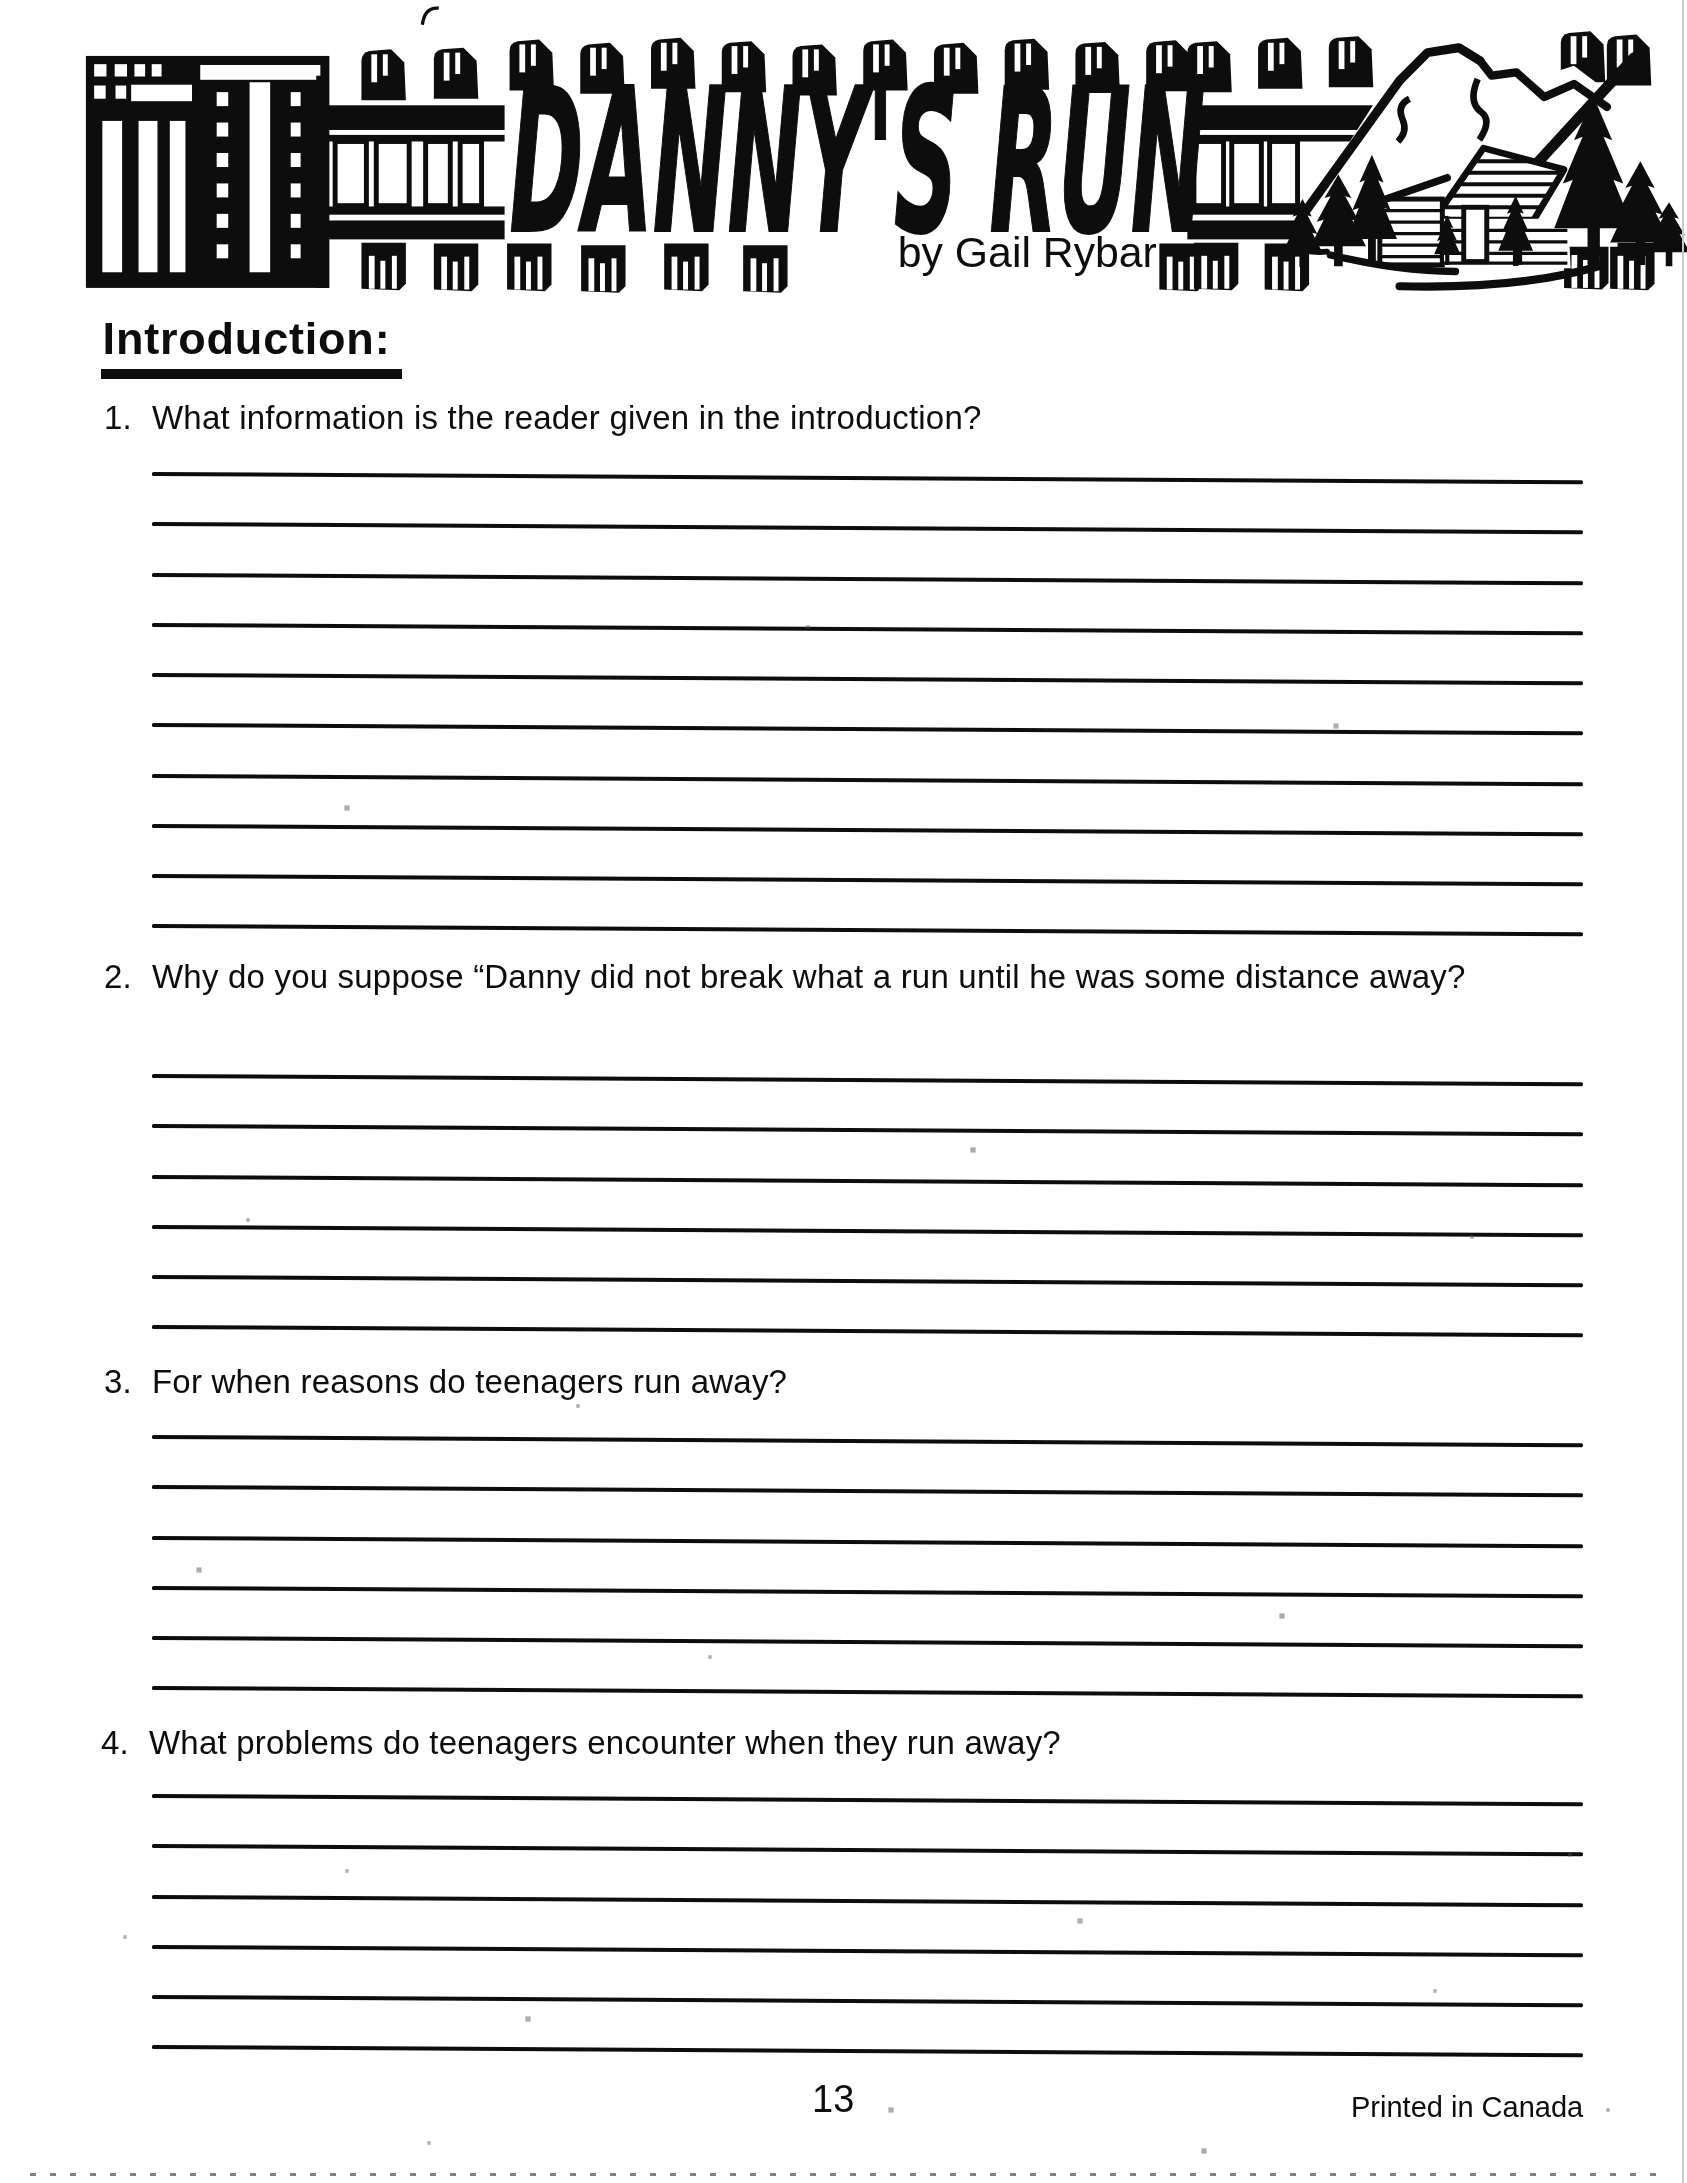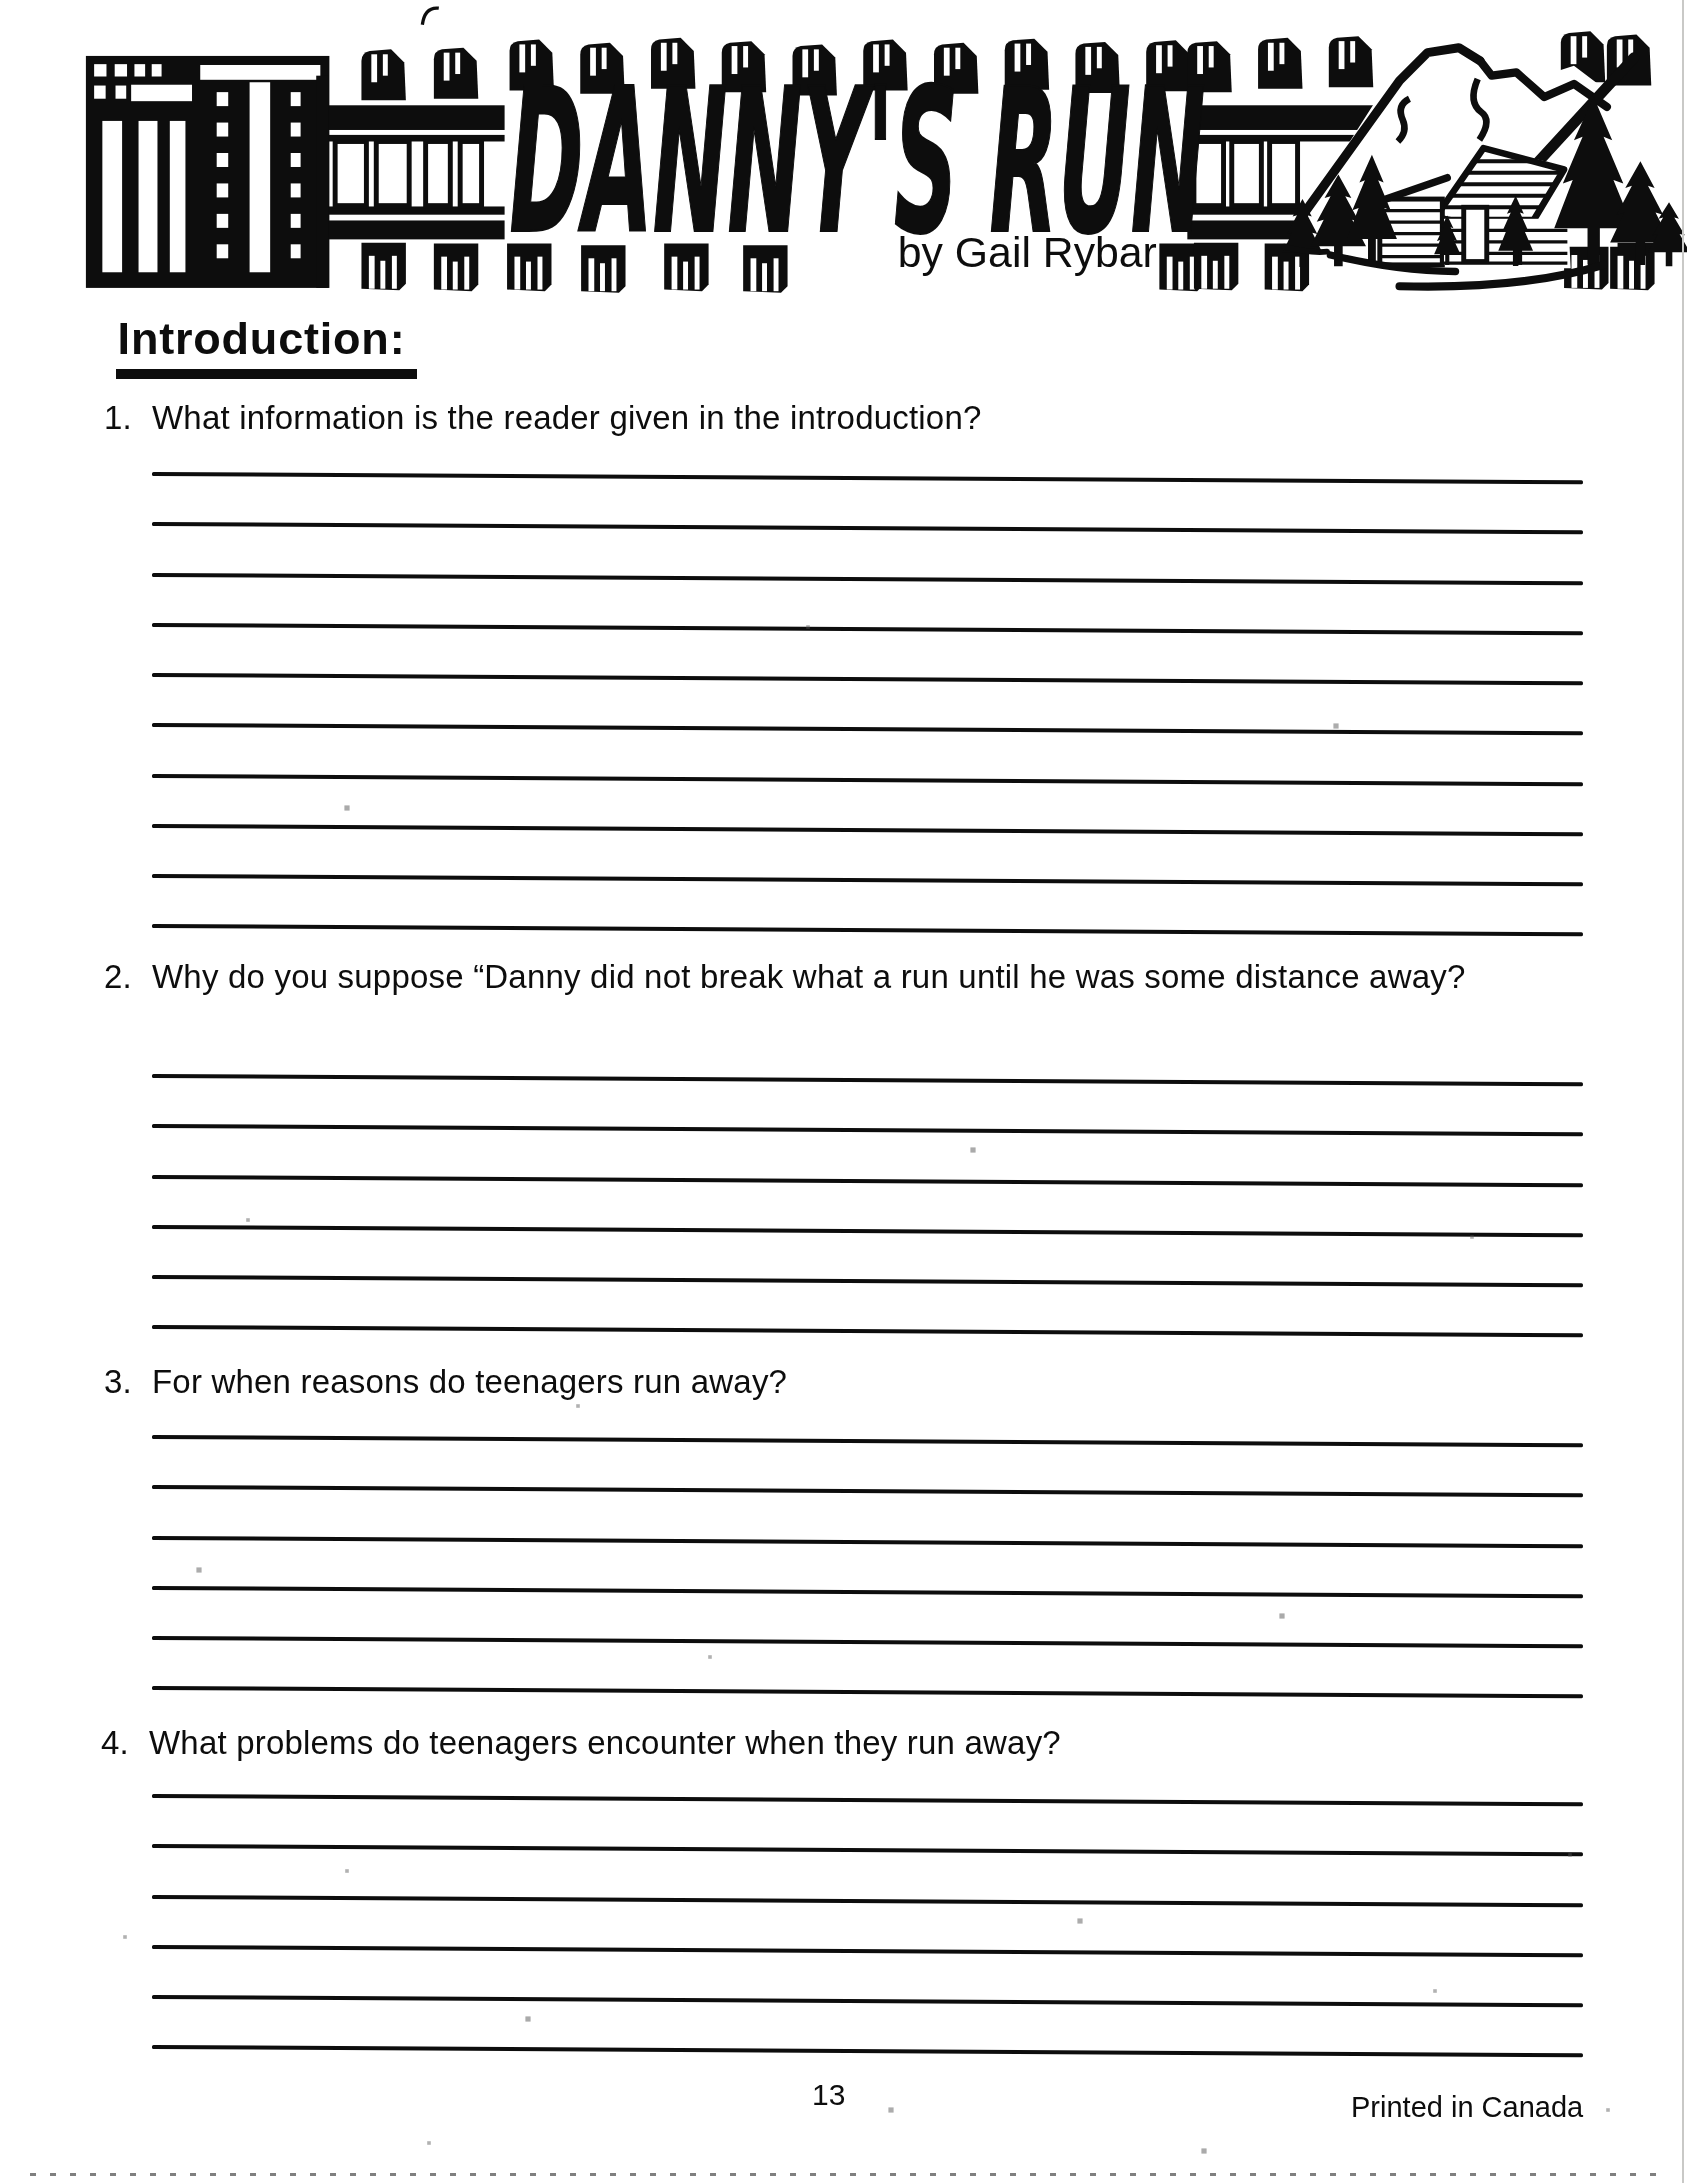--- a/index.html
+++ b/index.html
@@ -1,28 +1,28 @@
 <!DOCTYPE html>
 <html style="font-size:13px"><head>
 <meta charset="utf-8">
 <style>
   html,body{margin:0;padding:0;background:#e9e9e7;}
   .page{position:relative;width:1687px;height:2183px;background:#ffffff;overflow:hidden;
         font-family:"Liberation Sans",sans-serif;color:#0d0d0d;}
   .hdr-svg{position:absolute;left:0;top:0;}
   .intro{position:absolute;left:101px;top:313px;font-size:45px;font-weight:bold;letter-spacing:0.8px;
-         border-bottom:10.7px solid #0d0d0d;padding:0 11.5px 4.1px 1.6px;margin-left:15px;}
+         border-bottom:10.7px solid #0d0d0d;padding:0 11.5px 4.1px 1.6px;}
   .q{position:absolute;display:flex;font-size:33px;letter-spacing:0.2px;line-height:42px;}
   .q .num{width:48px;flex:none;}
   .q .txt{width:1368px;}
   .rules{position:absolute;left:152px;width:1431px;}
   .rule{position:absolute;left:0;width:100%;height:4.1px;background:#0d0d0d;border-radius:1.6px;
         transform:rotate(.33deg);transform-origin:0 50%;}
   .footer-copy{position:absolute;left:82px;top:2076px;font-size:29px;}
-  .footer-page{position:absolute;left:812px;top:2078px;font-size:30px;}
+  .footer-page{position:absolute;left:812px;top:2078px;font-size:38px;}
   .footer-printed{position:absolute;left:1351px;top:2091px;width:272px;text-align:left;font-size:29px;}
   .scan-dots{position:absolute;left:30px;top:2173px;width:1627px;height:2.5px;opacity:.6;
         background:repeating-linear-gradient(90deg,#2a2a2a 0 5.8px,transparent 5.8px 20px);}
   .scan-edge{position:absolute;left:1682px;top:0;width:1.6px;height:2183px;background:#c9c9c7;}
   .noise{position:absolute;left:0;top:0;width:1.6px;height:1.6px;background:transparent;opacity:.45;
     box-shadow:346px 807px 0 1.6px #444, 807px 626px 0 0.8px #555, 1335px 725px 0 1.6px #4a4a4a,
      247px 1219px 0 0.8px #555, 972px 1149px 0 1.6px #444, 1471px 1236px 0 0.8px #555,
      198px 1569px 0 1.6px #4a4a4a, 709px 1656px 0 0.8px #555, 1281px 1615px 0 1.6px #444,
      346px 1870px 0 0.8px #555, 1079px 1920px 0 1.6px #4a4a4a, 1569px 1854px 0 0.8px #555,
      527px 2018px 0 1.6px #444, 1434px 1990px 0 0.8px #555, 890px 2109px 0 1.6px #4a4a4a,

